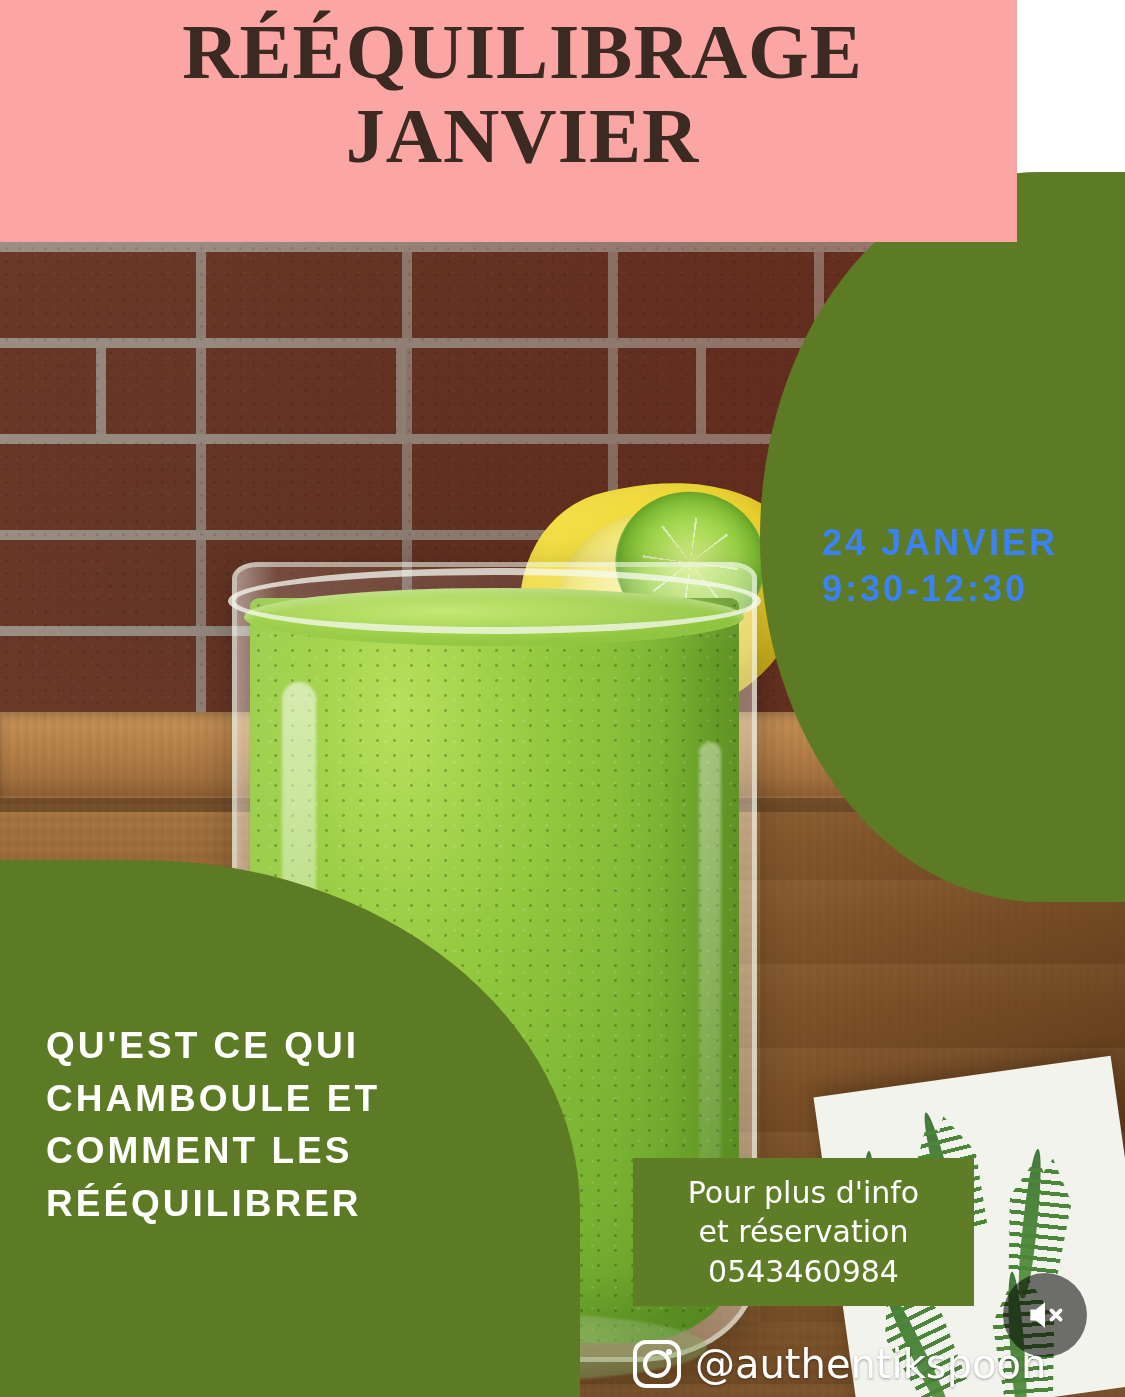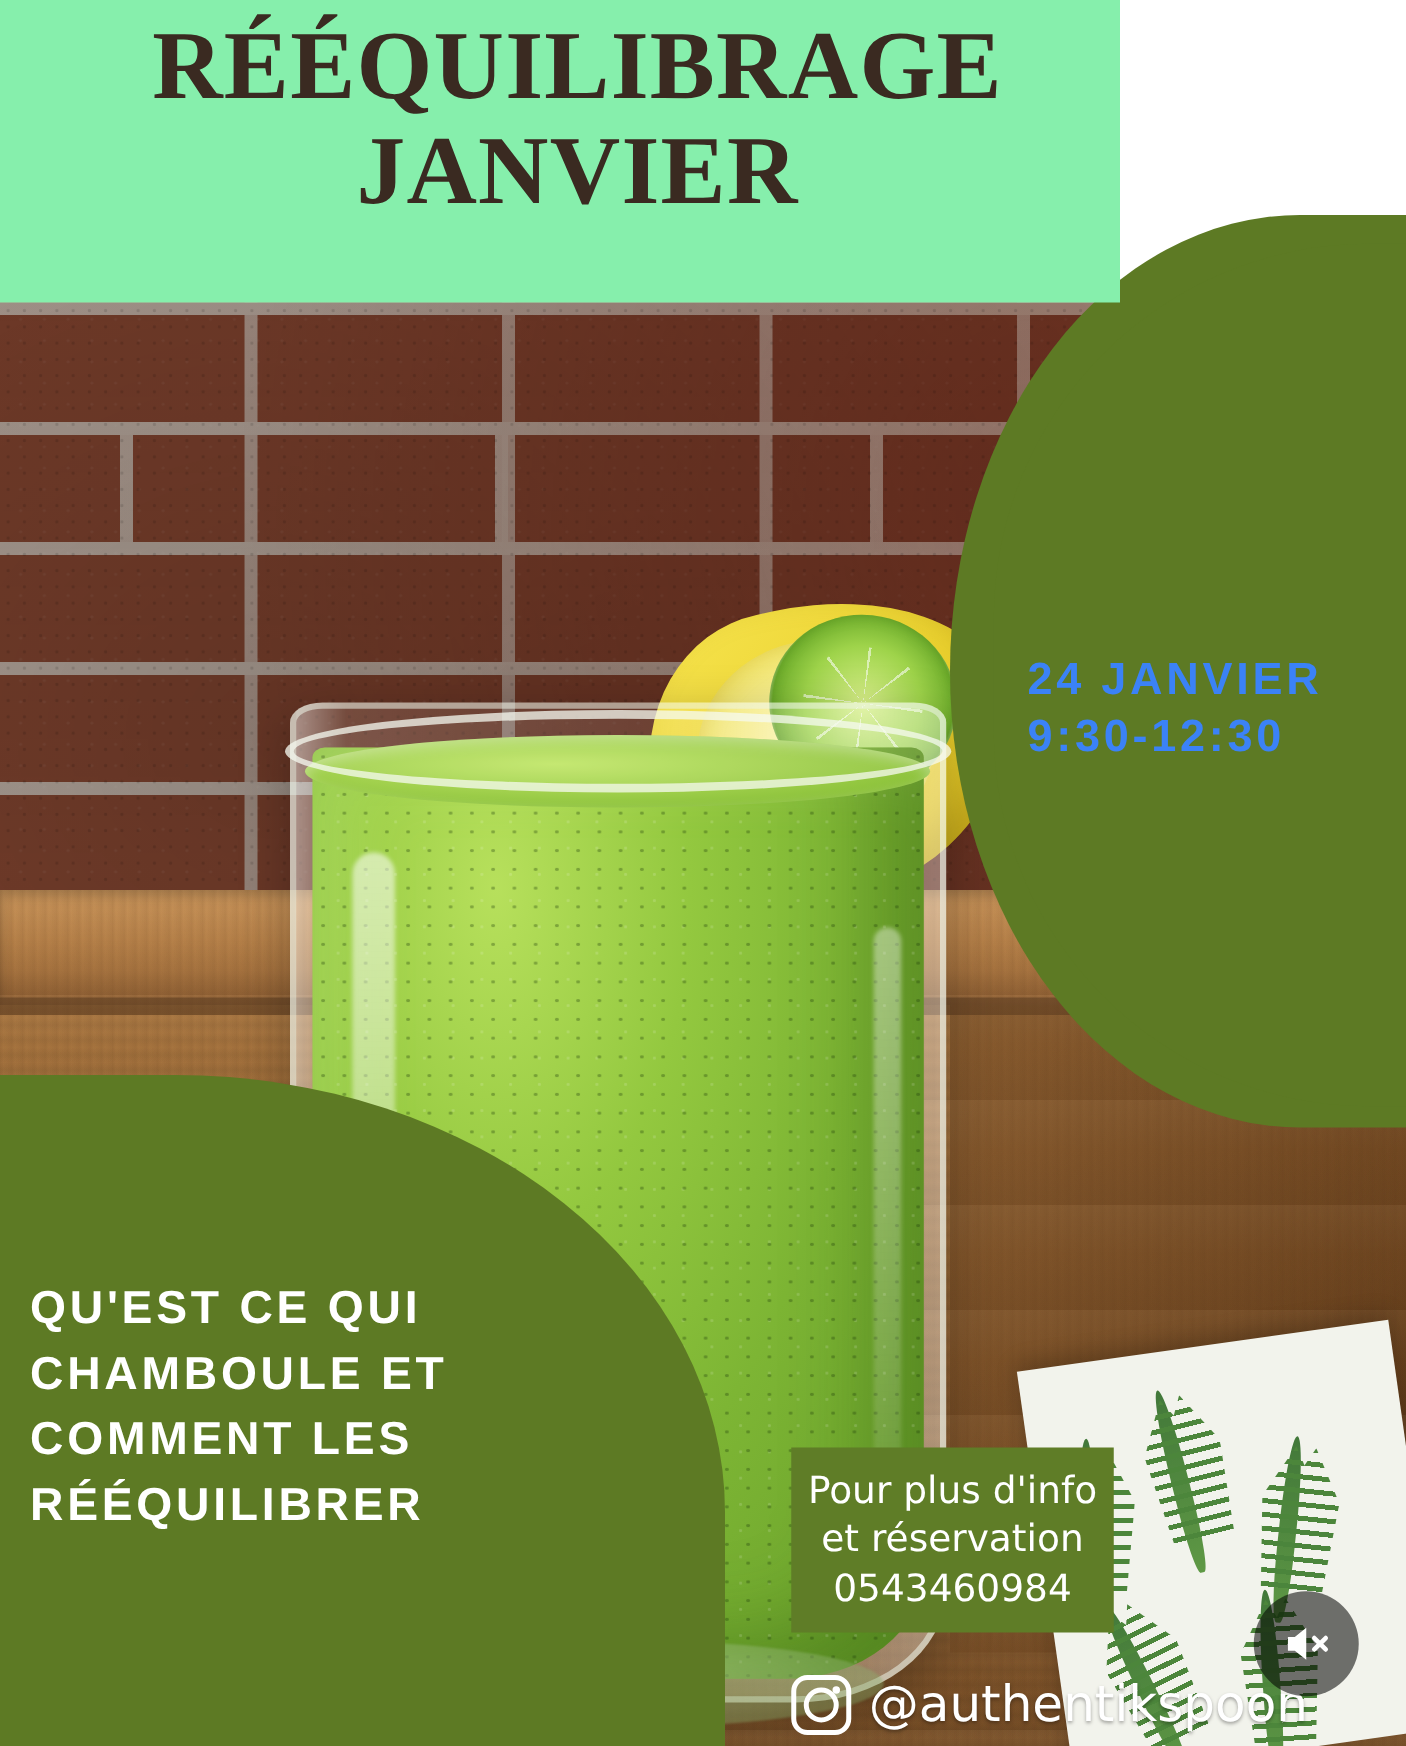--- a/index.html
+++ b/index.html
@@ -15,22 +15,22 @@
     width: 1125px;
     height: 1397px;
     background: #ffffff;
     overflow: hidden;
   }
 
   
   .title-band {
     position: absolute;
     left: 0; top: 0;
-    width: 896px; height: 242px;
-    background: #86efac;
+    width: 1017px; height: 242px;
+    background: #fca5a5;
     display: flex;
     flex-direction: column;
     align-items: center;
     justify-content: flex-start;
     padding-top: 14px;
     z-index: 6;
     padding-left: 28px;
   }
   .title-line {
     font-family: "Liberation Serif", serif;
@@ -334,34 +334,34 @@
   .blob-left {
     position: absolute;
     left: -300px; top: 860px;
     width: 880px; height: 700px;
     background: #5d7a24;
     border-radius: 0 440px 0 0 / 0 350px 0 0;
     z-index: 4;
   }
   .left-text {
     position: absolute;
-    left: 24px; top: 1020px;
+    left: 46px; top: 1020px;
     width: 530px;
     z-index: 7;
     color: #ffffff;
     font-weight: bold;
     letter-spacing: 3px;
     font-size: 37px;
     line-height: 1.42;
   }
 
   .info-box {
     position: absolute;
     left: 633px; top: 1158px;
-    width: 258px; height: 148px;
+    width: 341px; height: 148px;
     background: #5f7d27;
     z-index: 7;
     color: #ffffff;
     display: flex;
     flex-direction: column;
     align-items: center;
     justify-content: center;
     font-size: 30px;
     line-height: 1.32;
     text-align: center;

